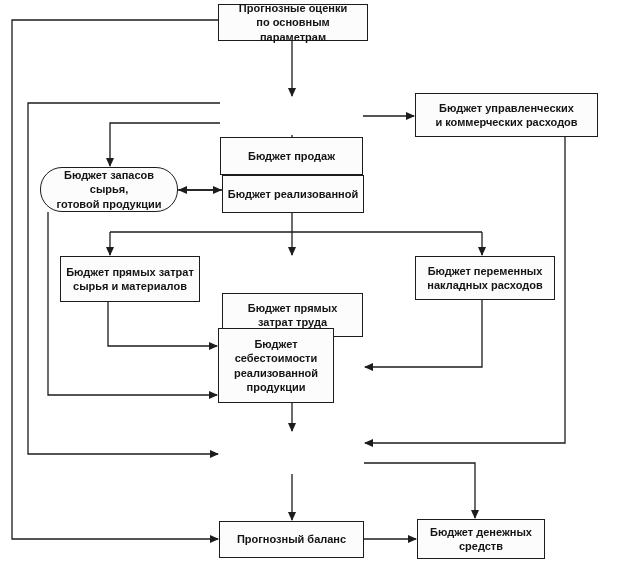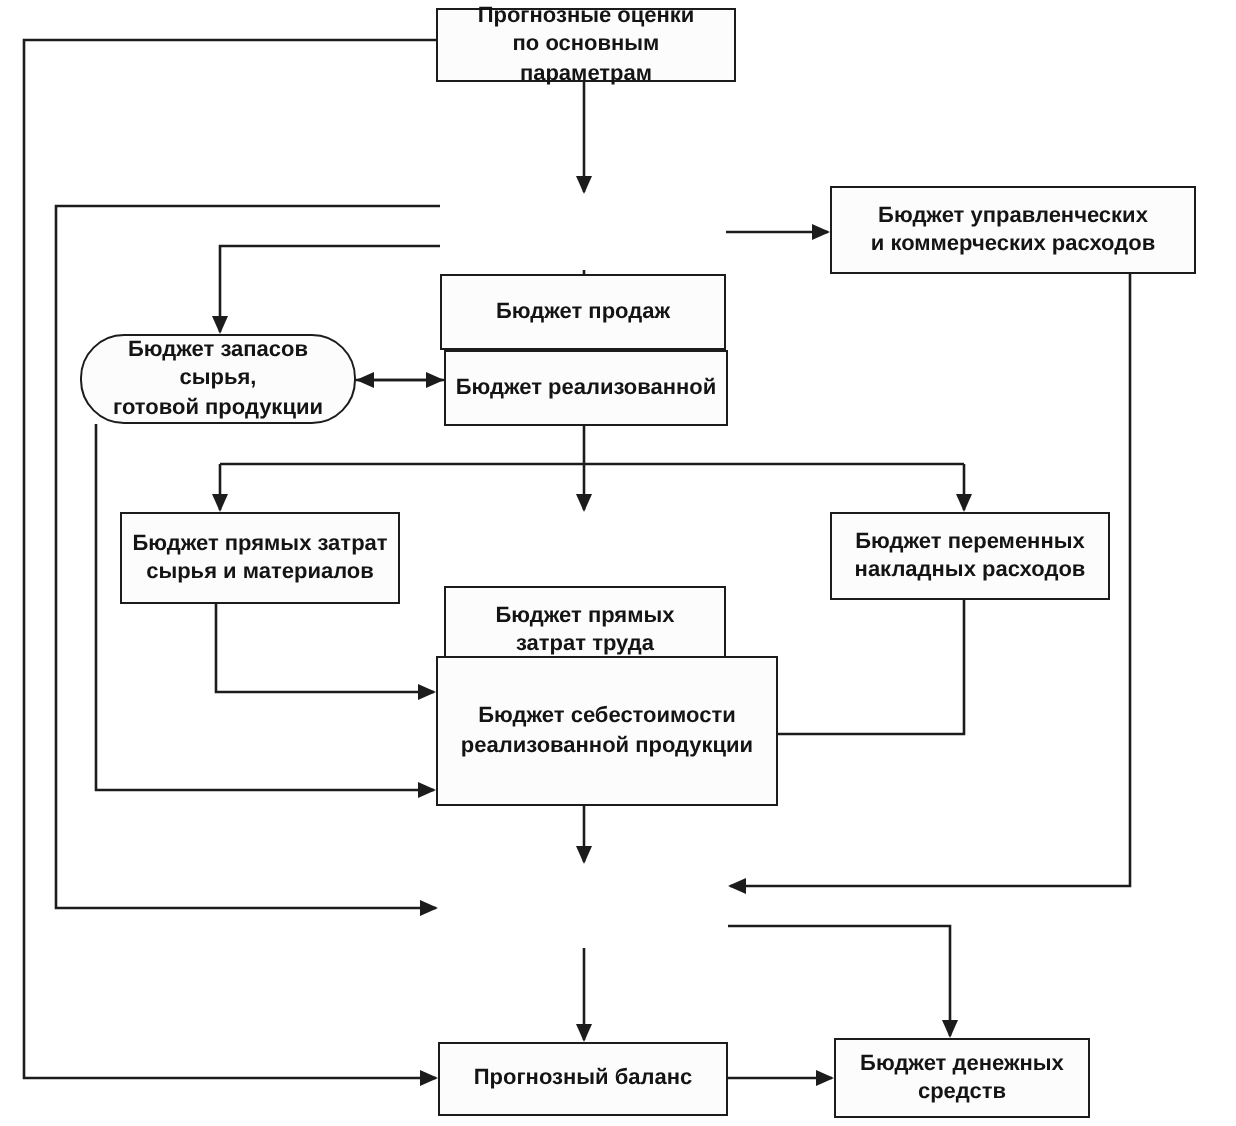--- a/index.html
+++ b/index.html
@@ -31,21 +31,21 @@
   .node span { white-space: pre-line; }
   
   #n-forecast          { left: 218px; top: 4px;   width: 150px; height: 37px; }
   #n-sales             { left: 220px; top: 97px;  width: 143px; height: 38px; margin-top: 40px; }
   #n-management        { left: 415px; top: 93px;  width: 183px; height: 44px; }
   #n-stocks            { left: 40px;  top: 167px; width: 138px; height: 45px; border-radius: 22px; }
   #n-production        { left: 222px; top: 175px; width: 142px; height: 38px; }
   #n-direct-materials  { left: 60px;  top: 256px; width: 140px; height: 46px; text-align: center; }
   #n-direct-labor      { left: 222px; top: 256px; width: 141px; height: 44px; margin-top: 37px; }
   #n-variable-overhead { left: 415px; top: 256px; width: 140px; height: 44px; }
-  #n-cogs              { left: 218px; top: 328px; width: 171px; height: 75px; }
+  #n-cogs              { left: 218px; top: 328px; width: 116px; height: 75px; }
   #n-pnl               { left: 219px; top: 432px; width: 145px; height: 42px; }
   #n-balance           { left: 219px; top: 521px; width: 145px; height: 37px; }
   #n-cash              { left: 417px; top: 519px; width: 128px; height: 40px; }
 </style>
 </head>
 <body>
 
 <div class="stage">
 
   <svg class="edges" viewBox="0 0 618 563" xmlns="http://www.w3.org/2000/svg">

